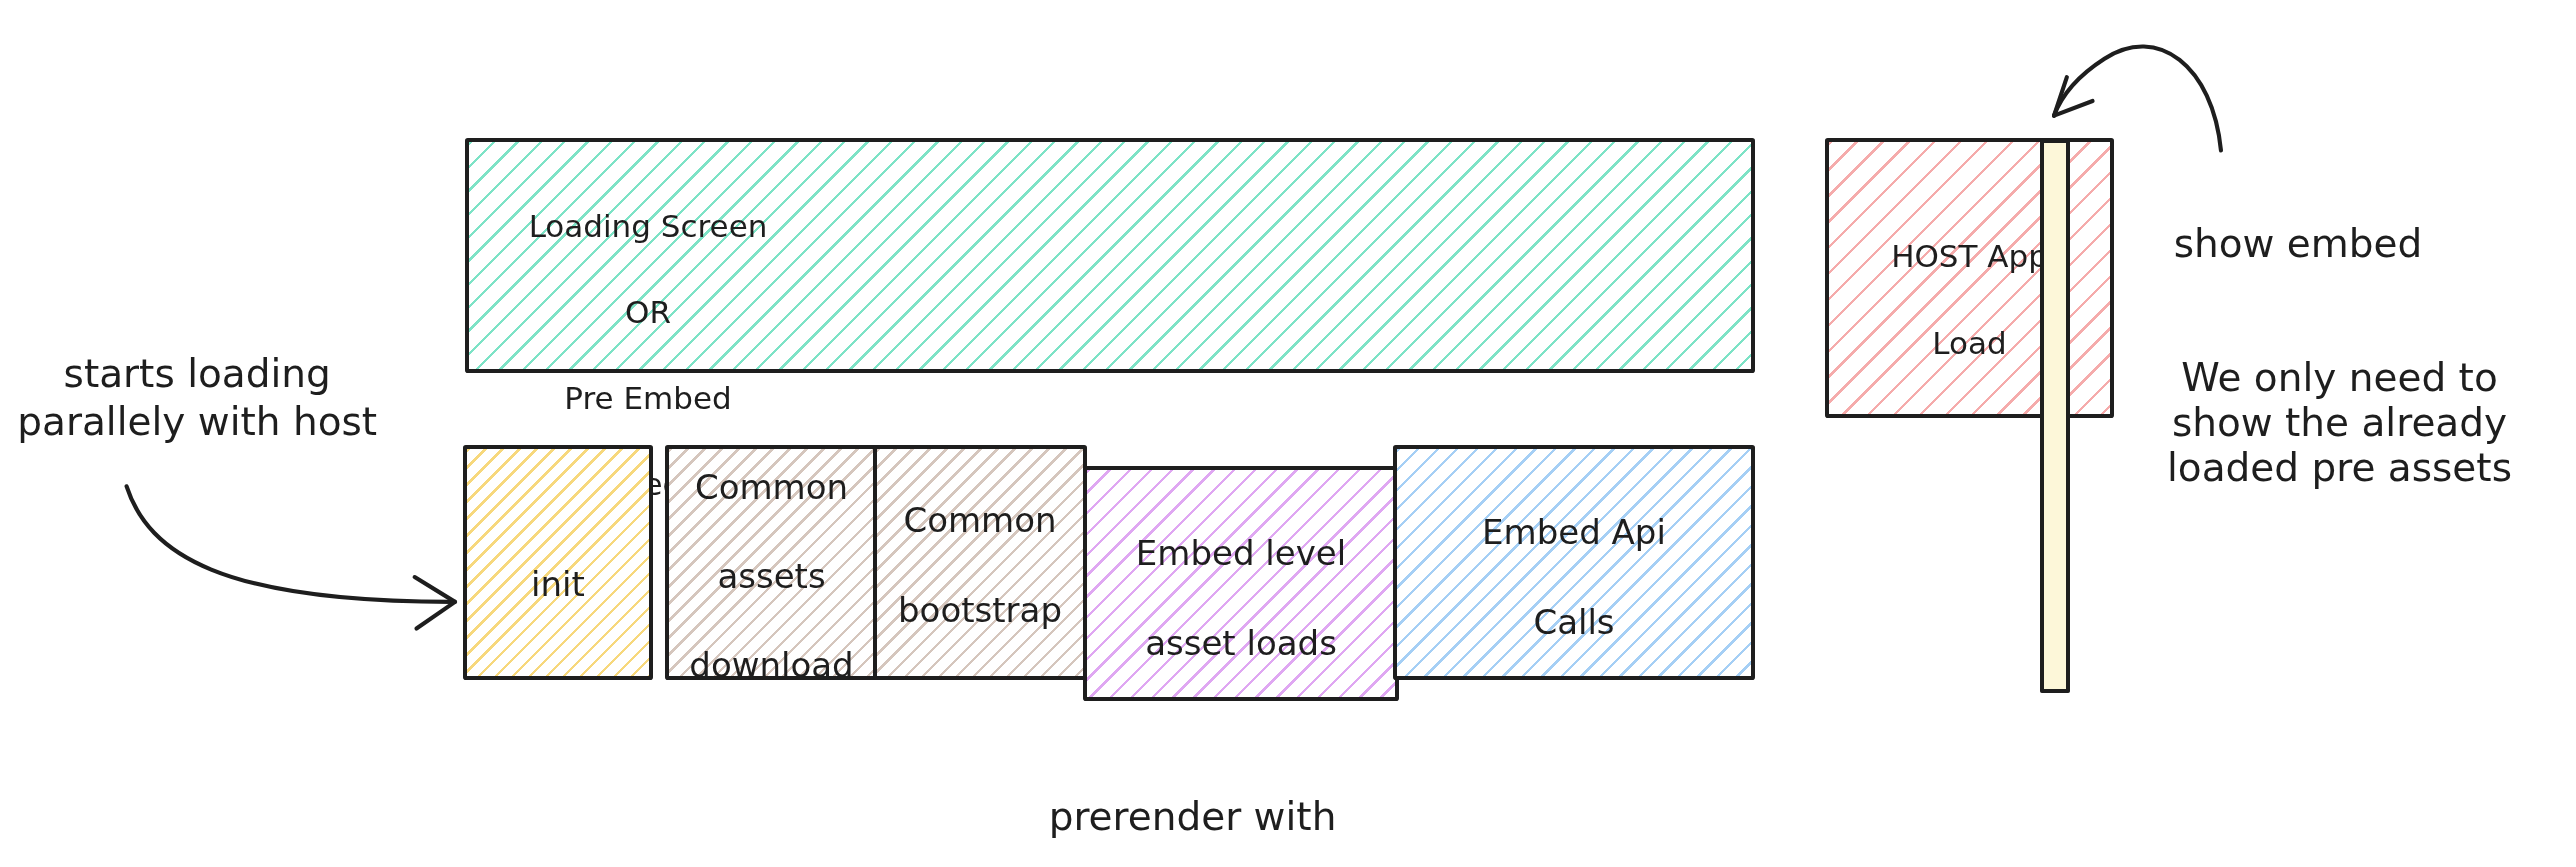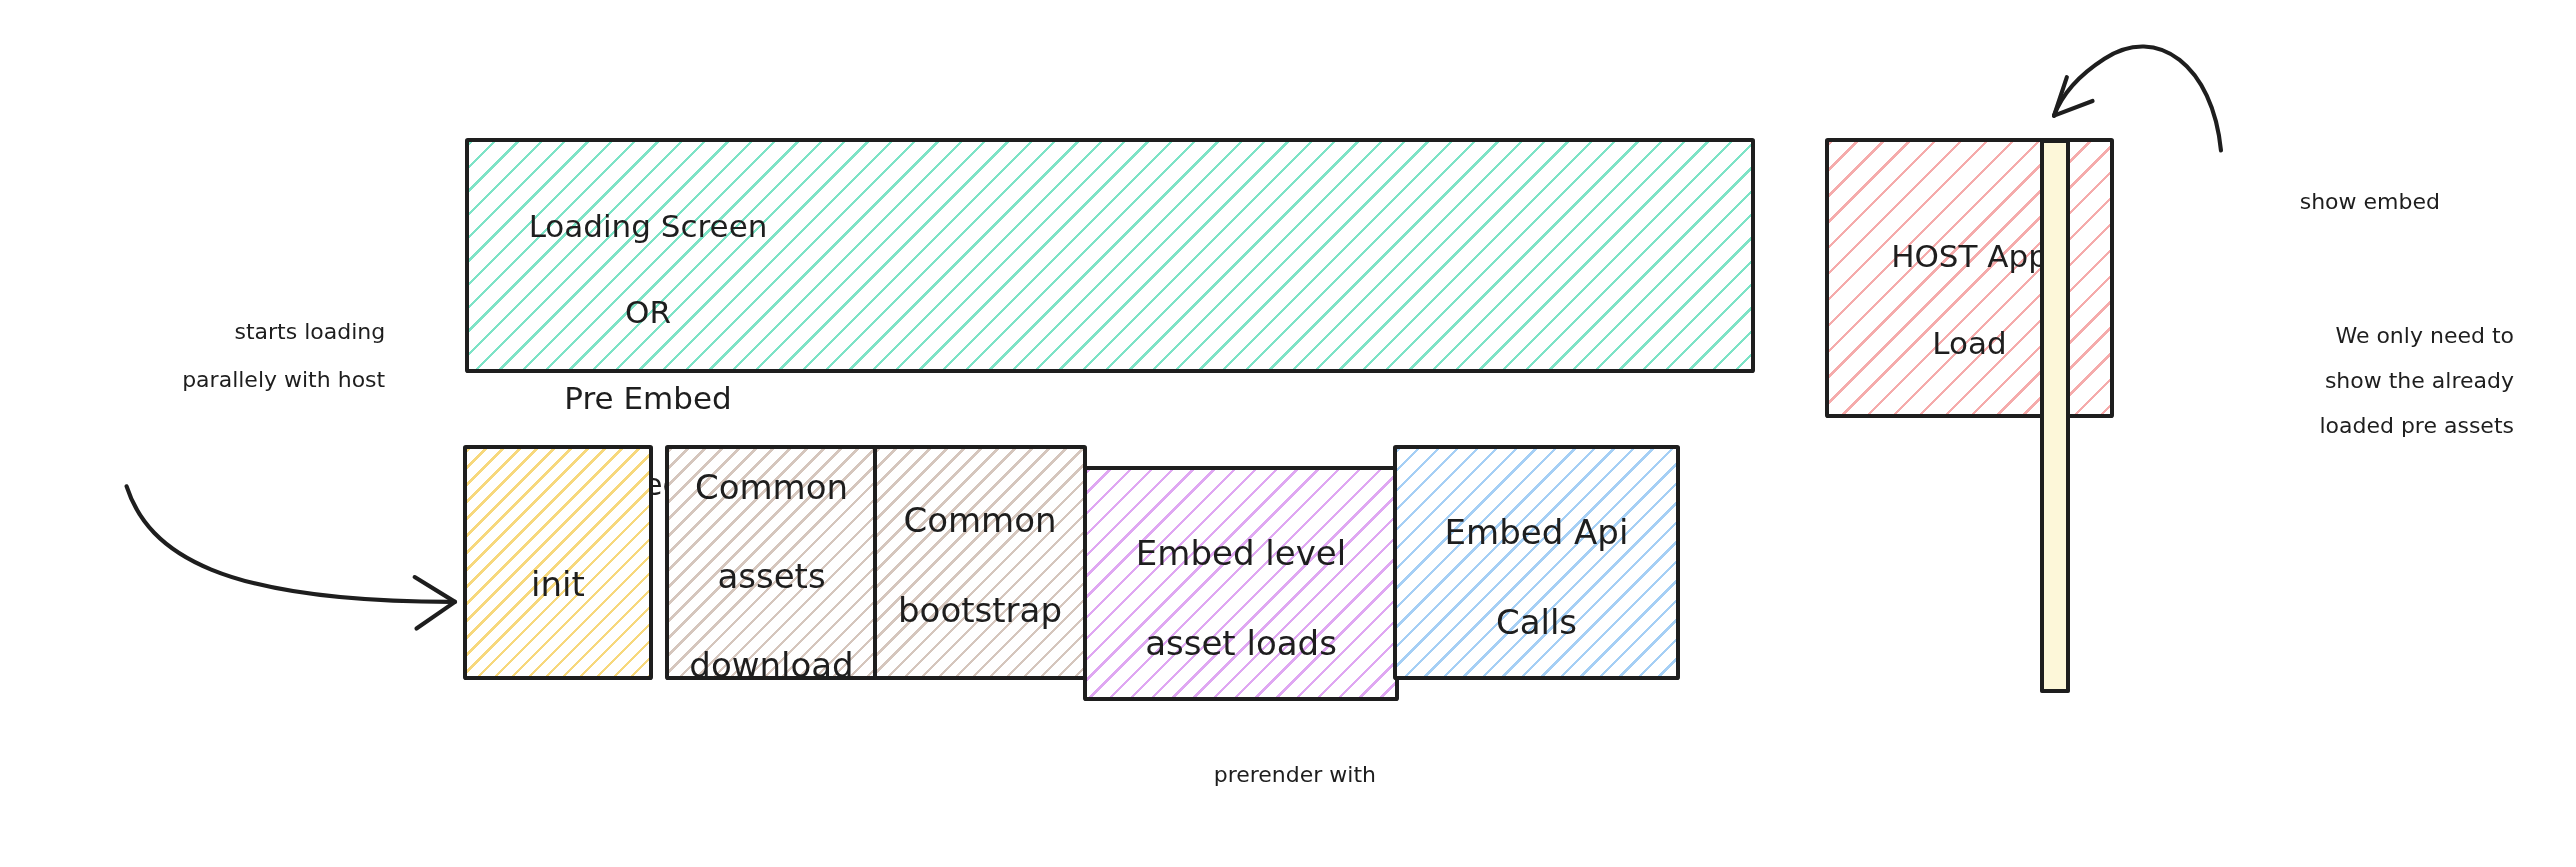--- a/index.html
+++ b/index.html
@@ -29,22 +29,22 @@
     font-size:31px;line-height:43px;text-align:center;
   }
   .host-label,.cell-label{font-size:31px;line-height:44px;}
   .cell-label{font-size:34px;line-height:47px;}
   .bar{
     position:absolute;box-sizing:border-box;
     border:4.6px solid var(--ink,#1e1e1e);border-radius:1.8px;
     background:var(--fill,#fdf7d9);
   }
   .note{
-    position:absolute;text-align:right;
-    font-size:22px;line-height:48px;
+    position:absolute;text-align:center;
+    font-size:39px;line-height:48px;margin-top:42px;
   }
   .arrows{position:absolute;left:0;top:0;pointer-events:none;}
   .arrows path{fill:none;stroke:var(--ink,#1e1e1e);stroke-width:4.5;stroke-linecap:round;stroke-linejoin:round;}
 </style>
 </head>
 <body>
 
 <div class="canvas" style="--ink: #1e1e1e;">
 
   <div class="box" style="left: 465px; top: 138px; width: 1290px; height: 235px; --gap: 16.5px; justify-content: flex-start; --hatch: #7de3c6;">
@@ -86,21 +86,21 @@
     </div>
   </div>
 
   <div class="box" style="left: 1083px; top: 466px; width: 316px; height: 235px; --gap: 14.7px; padding-bottom: 13px; --hatch: #dfa7f2;">
     <div class="cell-label">
       <span class="line">Embed level</span>
       <span class="line">asset loads</span>
     </div>
   </div>
 
-  <div class="box" style="left: 1393px; top: 445px; width: 287px; height: 235px; --gap: 13.8px; padding-bottom: 13px; --hatch: #a5cff5;">
+  <div class="box" style="left: 1393px; top: 445px; width: 362px; height: 235px; --gap: 13.8px; padding-bottom: 13px; --hatch: #a5cff5;">
     <div class="cell-label">
       <span class="line">Embed Api</span>
       <span class="line">Calls</span>
     </div>
   </div>
 
   <div class="note" style="left:9.2px;top:308px;width:376px;">
     <span class="line" style="display:block">starts loading</span>
     <span class="line" style="display:block">parallely with host</span>
   </div>

